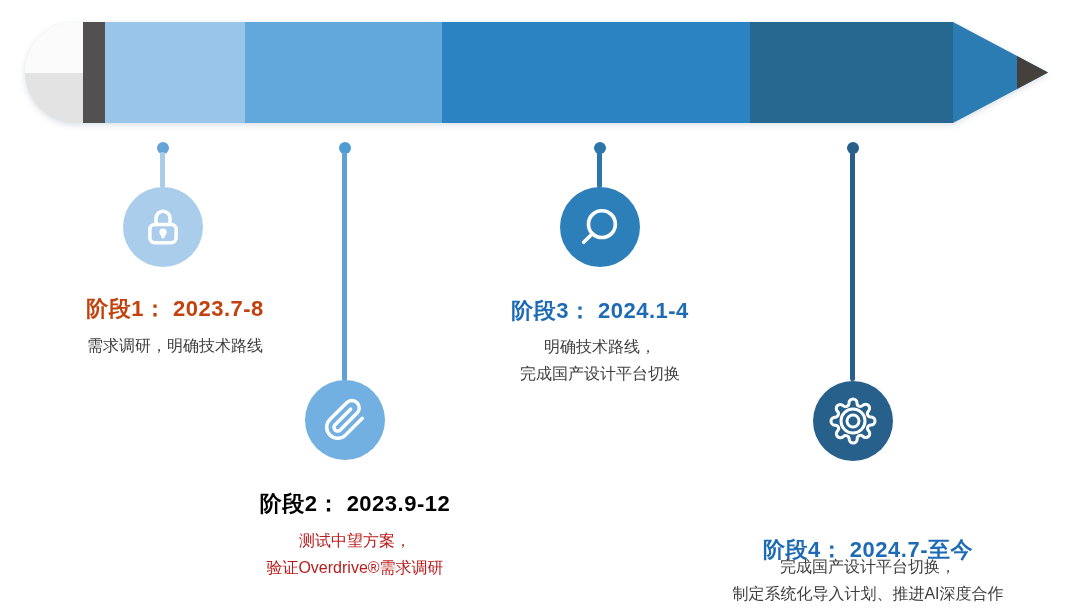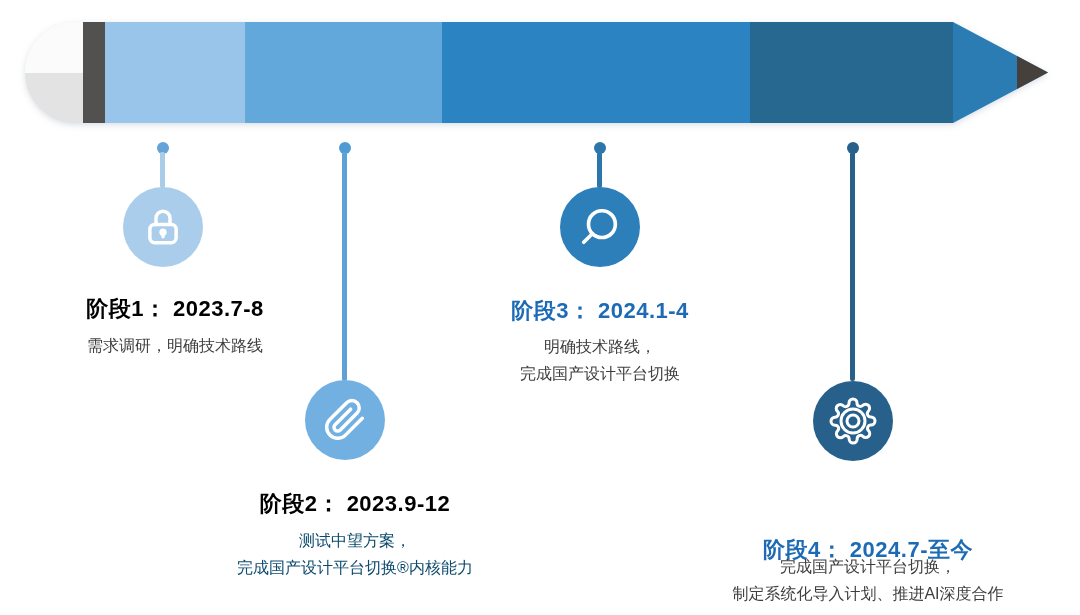--- a/index.html
+++ b/index.html
@@ -115,39 +115,39 @@
     <span class="dot" style="background: rgb(100, 163, 216);"></span>
     <span class="vline" style="background: rgb(169, 204, 233);"></span>
     <div class="icon-circle" style="background: rgb(169, 205, 235);">
       <svg width="42" height="42" viewBox="0 0 24 24" stroke-width="2">
         <rect x="4.5" y="10.5" width="15" height="10.5" rx="2.8"></rect>
         <path d="M8 10.5V7a4 4 0 0 1 8 0v3.5"></path>
         <circle cx="12" cy="15" r="1.1" fill="#ffffff"></circle>
         <path d="M12 16v1.6"></path>
       </svg>
     </div>
-    <div class="stage-title" style="color: #000000;">阶段1： 2023.7-8</div>
+    <div class="stage-title" style="color: #c2410c;">阶段1： 2023.7-8</div>
     <div class="stage-desc" style="color: rgb(62, 62, 62);">
       <div>需求调研，明确技术路线</div>
       <div></div>
     </div>
   </div>
 
   <div class="stage s2">
     <span class="dot" style="background: rgb(79, 155, 211);"></span>
     <span class="vline" style="background: rgb(94, 161, 214);"></span>
     <div class="icon-circle" style="background: rgb(114, 176, 225);">
       <svg width="44" height="44" viewBox="0 0 24 24" stroke-width="1.9">
         <path d="M21.44 11.05l-9.19 9.19a6 6 0 0 1-8.49-8.49l9.19-9.19a4 4 0 0 1 5.66 5.66l-9.2 9.19a2 2 0 0 1-2.83-2.83l8.49-8.48"></path>
       </svg>
     </div>
     <div class="stage-title" style="color: #000000;">阶段2： 2023.9-12</div>
-    <div class="stage-desc" style="color: #0c4a6e;">
+    <div class="stage-desc" style="color: #b91c1c;">
       <div>测试中望方案，</div>
-      <div>完成国产设计平台切换®内核能力</div>
+      <div>验证Overdrive®需求调研</div>
     </div>
   </div>
 
   <div class="stage s3">
     <span class="dot" style="background: rgb(45, 118, 171);"></span>
     <span class="vline" style="background: rgb(45, 118, 171);"></span>
     <div class="icon-circle" style="background: rgb(44, 127, 185);">
       <svg class="flip-x" width="46" height="46" viewBox="0 0 24 24" stroke-width="1.9">
         <circle cx="11" cy="10.5" r="7"></circle>
         <line x1="16" y1="15.5" x2="20.5" y2="20"></line>

